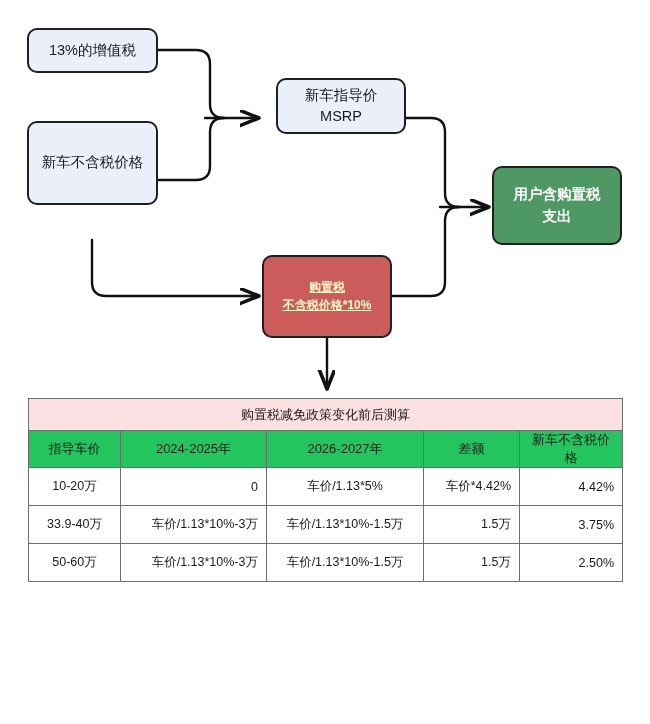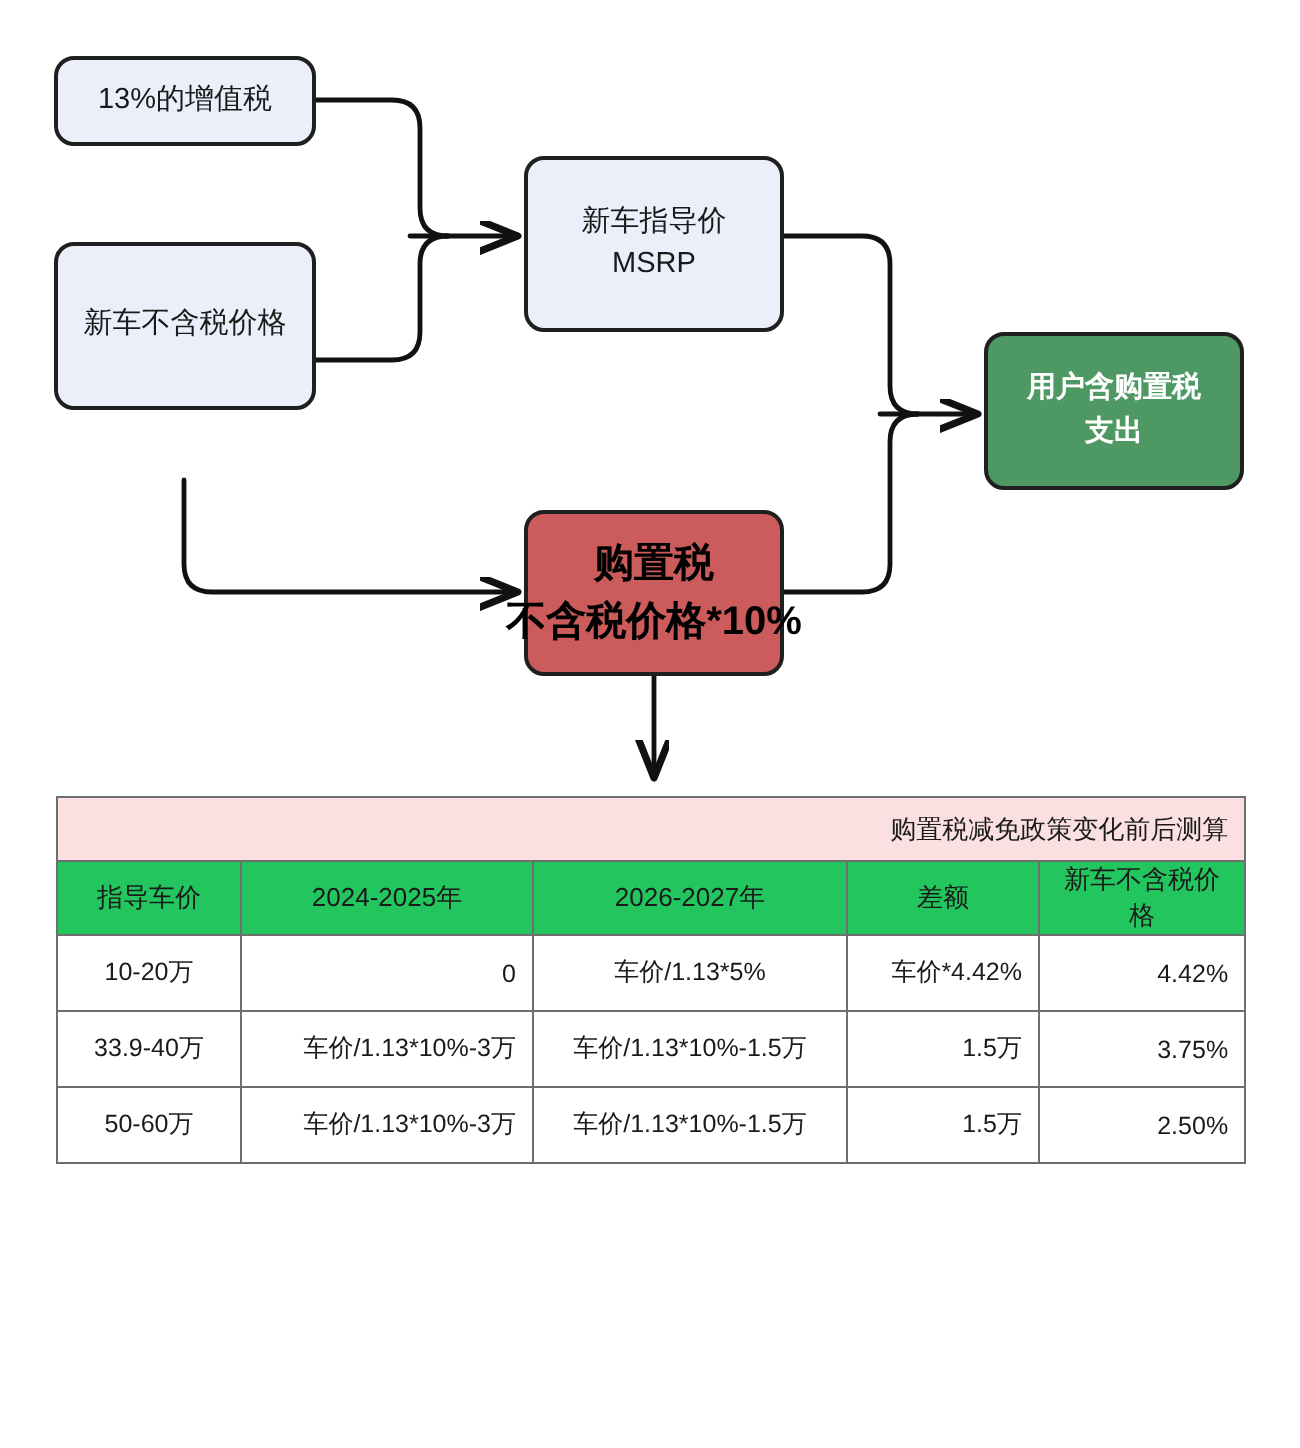--- a/index.html
+++ b/index.html
@@ -37,34 +37,35 @@
     line-height: 1.45;
   }
   .node-blue {
     background: #eaeff9;
     color: #1a1a1a;
     font-size: 14.5px;
     font-weight: 400;
   }
   .node-red {
     background: #cc5b5b;
-    color: #000000;
-    font-size: 20px;
+    color: #fef9c3;
+    font-size: 12px;
     font-weight: 700;
+    text-decoration: underline;
   }
   .node-green {
     background: #4e9963;
     color: #ffffff;
     font-size: 14.5px;
     font-weight: 700;
   }
 
   #node-vat      { left: 27px;  top: 28px;  width: 131px; height: 45px; }
   #node-netprice { left: 27px;  top: 121px; width: 131px; height: 84px; }
-  #node-msrp     { left: 262px; top: 78px;  width: 130px; height: 88px; }
+  #node-msrp     { left: 276px; top: 78px;  width: 130px; height: 56px; }
   #node-purchase { left: 262px; top: 255px; width: 130px; height: 83px; }
   #node-output   { left: 492px; top: 166px; width: 130px; height: 79px; }
 
   .node .lines { display: block; }
   .node .lines span { display: block; white-space: nowrap; }
 
   
   #calc-table {
     position: absolute;
     left: 28px;
@@ -76,21 +77,21 @@
   }
   #calc-table td, #calc-table th {
     border: 1px solid #6e6e6e;
     box-sizing: border-box;
     padding: 0 8px;
     font-weight: 400;
     color: #1a1a1a;
   }
   #calc-table .title-cell {
     background: #fbe0e2;
-    text-align: right;
+    text-align: center;
     height: 32px;
     font-size: 13px;
     border: 1px solid #6e6e6e;
   }
   #calc-table thead td {
     text-align: center;
     height: 34px;
     background: #22c55e;
     font-size: 13px;
   }

